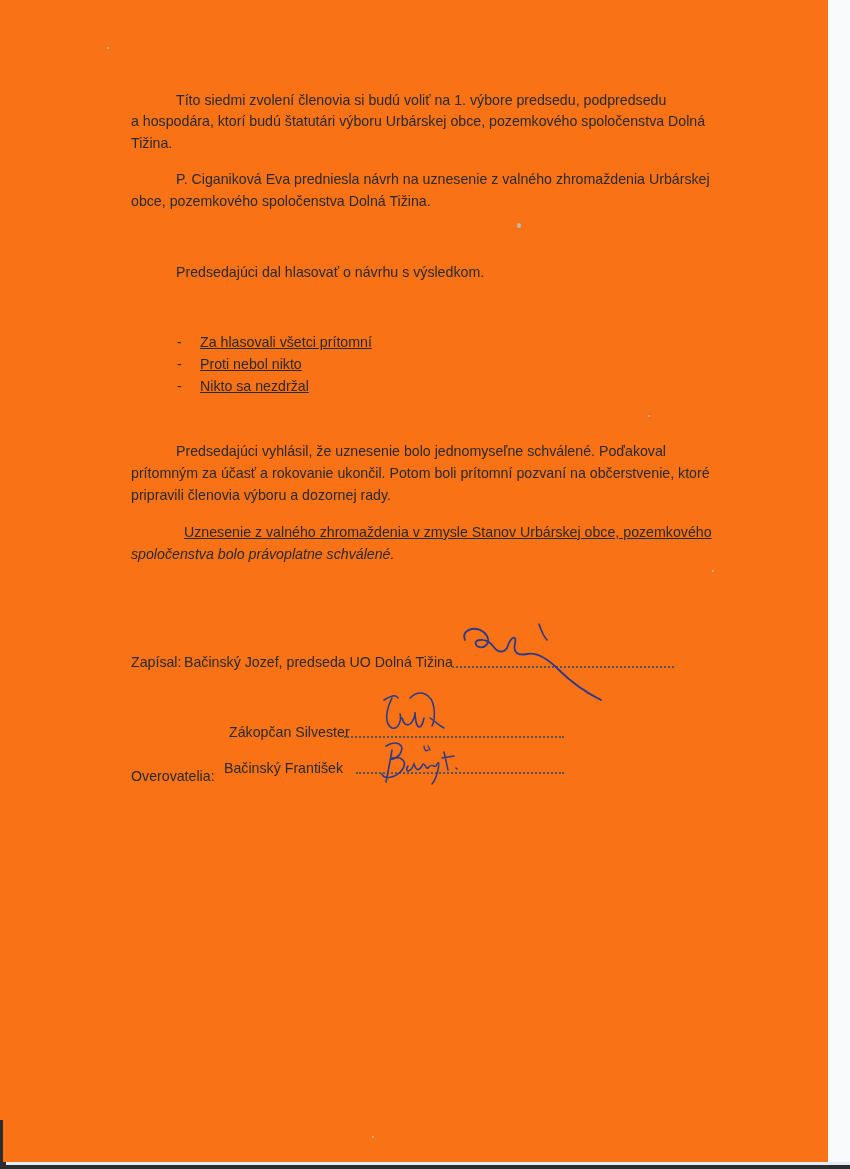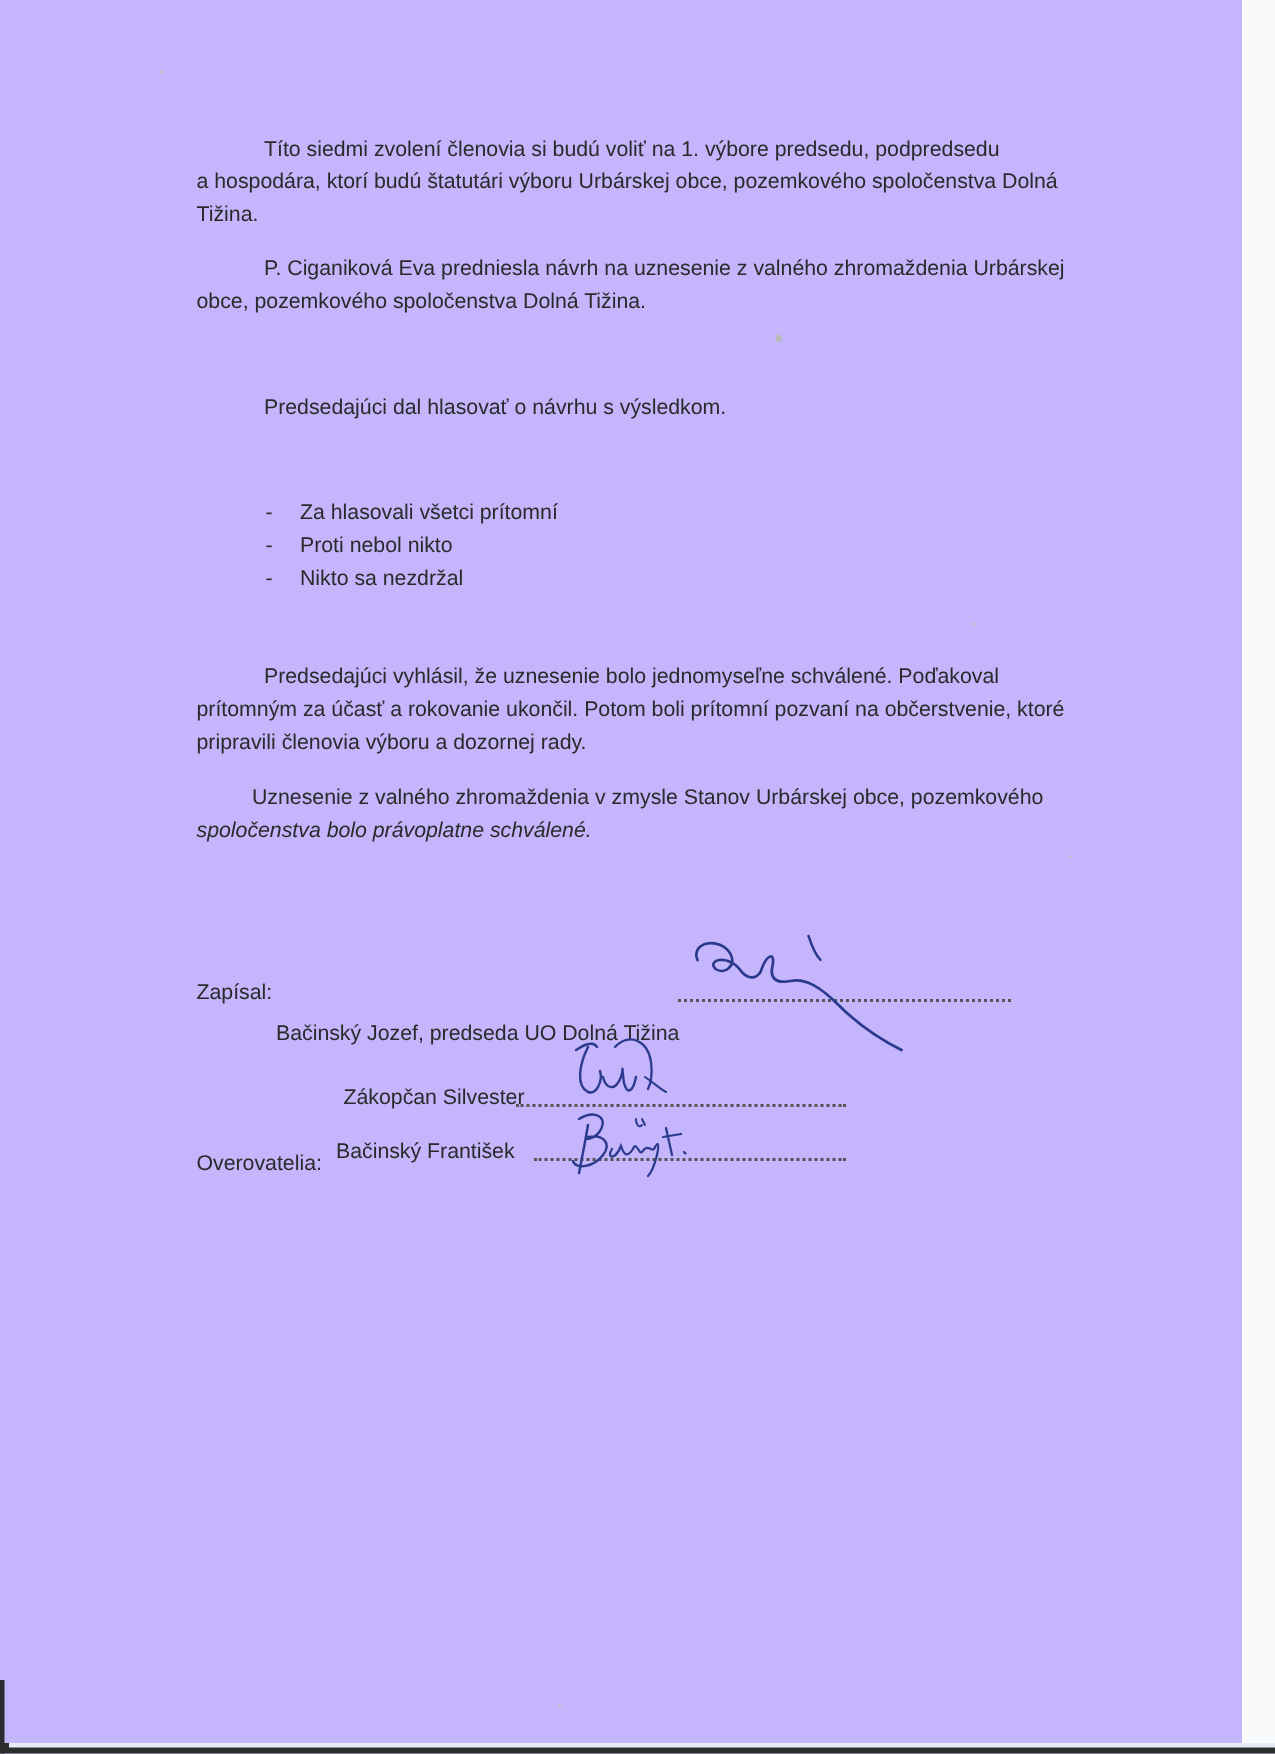--- a/index.html
+++ b/index.html
@@ -3,41 +3,41 @@
 <meta charset="utf-8">
 <style>
   html, body { margin: 0; padding: 0; }
   body {
     width: 850px; height: 1169px; position: relative; overflow: hidden;
     background: #f7f9fa;
     font-family: "Liberation Sans", sans-serif;
   }
   .paper {
     position: absolute; left: 0; top: 0; width: 828px; height: 1162px;
-    background: #c4b5fd;
+    background: #f97316;
   }
   .scan-right {
     position: absolute; left: 828px; top: 0; width: 22px; height: 1162px;
     background: #f8fafb;
   }
   .scan-bottom {
     position: absolute; left: 0; top: 1162px; width: 850px; height: 7px;
     background: #2b2d2f;
   }
   .scan-bottom-light {
     position: absolute; left: 6px; top: 1162px; width: 844px; height: 3px;
     background: #e6ecf3;
   }
   .scan-left-dark {
     position: absolute; left: 0; top: 1120px; width: 3px; height: 49px;
     background: #2b2d2f;
   }
   .line { position: absolute; font-size: 14.2px; color: #2a2a2a; white-space: nowrap; }
   .bullet-dash { position: absolute; left: 177px; font-size: 14.2px; color: #2a2a2a; }
-  .bullet-text { position: absolute; left: 200px; font-size: 14.2px; color: #2a2a2a; white-space: nowrap; }
+  .bullet-text { position: absolute; left: 200px; font-size: 14.2px; color: #2a2a2a; white-space: nowrap; text-decoration: underline; }
   .ital { }
   .dots {
     position: absolute; height: 0; border-bottom: 2px dotted #555;
   }
   .sig { position: absolute; }
   .speck { position: absolute; width: 3px; height: 3px; border-radius: 50%; background: #b8bcb6; }
 </style>
 </head>
 <body>
 
@@ -67,27 +67,27 @@
     <span class="bullet-text" style="top:378px;">Nikto sa nezdržal</span>
   </div>
 
   <div>
     <span class="line" style="left:176px; top:443px;">Predsedajúci vyhlásil, že uznesenie bolo jednomyseľne schválené. Poďakoval</span>
     <span class="line" style="left:131px; top:465px;">prítomným za účasť a rokovanie ukončil. Potom boli prítomní pozvaní na občerstvenie, ktoré</span>
     <span class="line" style="left:131px; top:487px;">pripravili členovia výboru a dozornej rady.</span>
   </div>
 
   <div>
-    <span class="line" style="left:168px; top:524px;">Uznesenie z valného zhromaždenia v zmysle Stanov Urbárskej obce, pozemkového</span>
+    <span class="line" style="left:184px; top:524px;text-decoration:underline;">Uznesenie z valného zhromaždenia v zmysle Stanov Urbárskej obce, pozemkového</span>
     <span class="line" style="left:131px; top:546px;font-style:italic;">spoločenstva bolo právoplatne schválené.</span>
   </div>
 
   <div>
     <span class="line ital" style="left:131px; top:654px;">Zapísal:</span>
-    <span class="line" style="left:184px; top:654px;margin-top:27px;">Bačinský Jozef, predseda UO Dolná Tižina</span>
+    <span class="line" style="left:184px; top:654px;">Bačinský Jozef, predseda UO Dolná Tižina</span>
     <div class="dots" style="left:452px; top:666px; width:222px;"></div>
     <svg class="sig" style="left:455px; top:618px;" width="160" height="85" viewBox="0 0 160 85">
       <path d="M10,22 C5,10 25,6 32,18 C36,26 28,32 22,28 C16,22 30,18 38,28 C42,34 48,36 52,30 C56,18 62,16 60,26 C58,34 62,38 72,36 C82,34 92,40 104,52 C114,62 126,72 146,82" fill="none" stroke="#2b3a8c" stroke-width="1.8" stroke-linecap="round"></path>
       <path d="M84,6 C86,12 88,18 92,22" fill="none" stroke="#2b3a8c" stroke-width="1.6" stroke-linecap="round"></path>
     </svg>
   </div>
 
   <div>
     <span class="line ital" style="left:131px; top:724px;margin-top:44px;">Overovatelia:</span>
     <span class="line" style="left:229px; top:724px;">Zákopčan Silvester</span>

